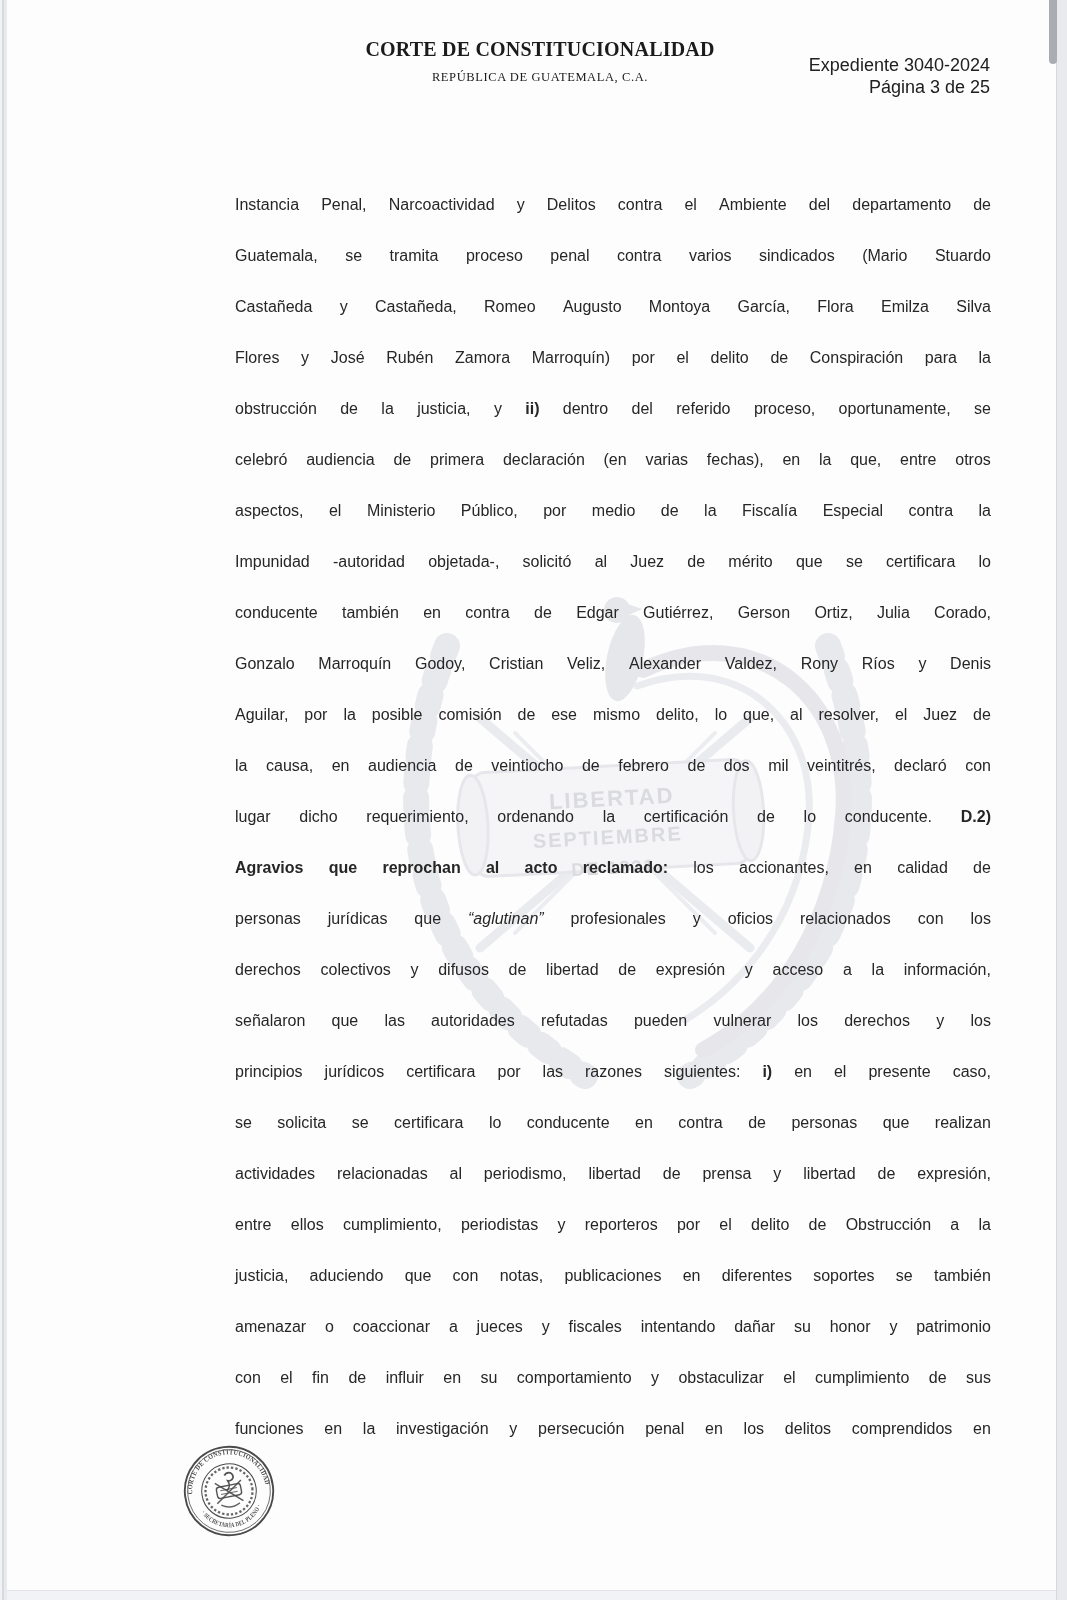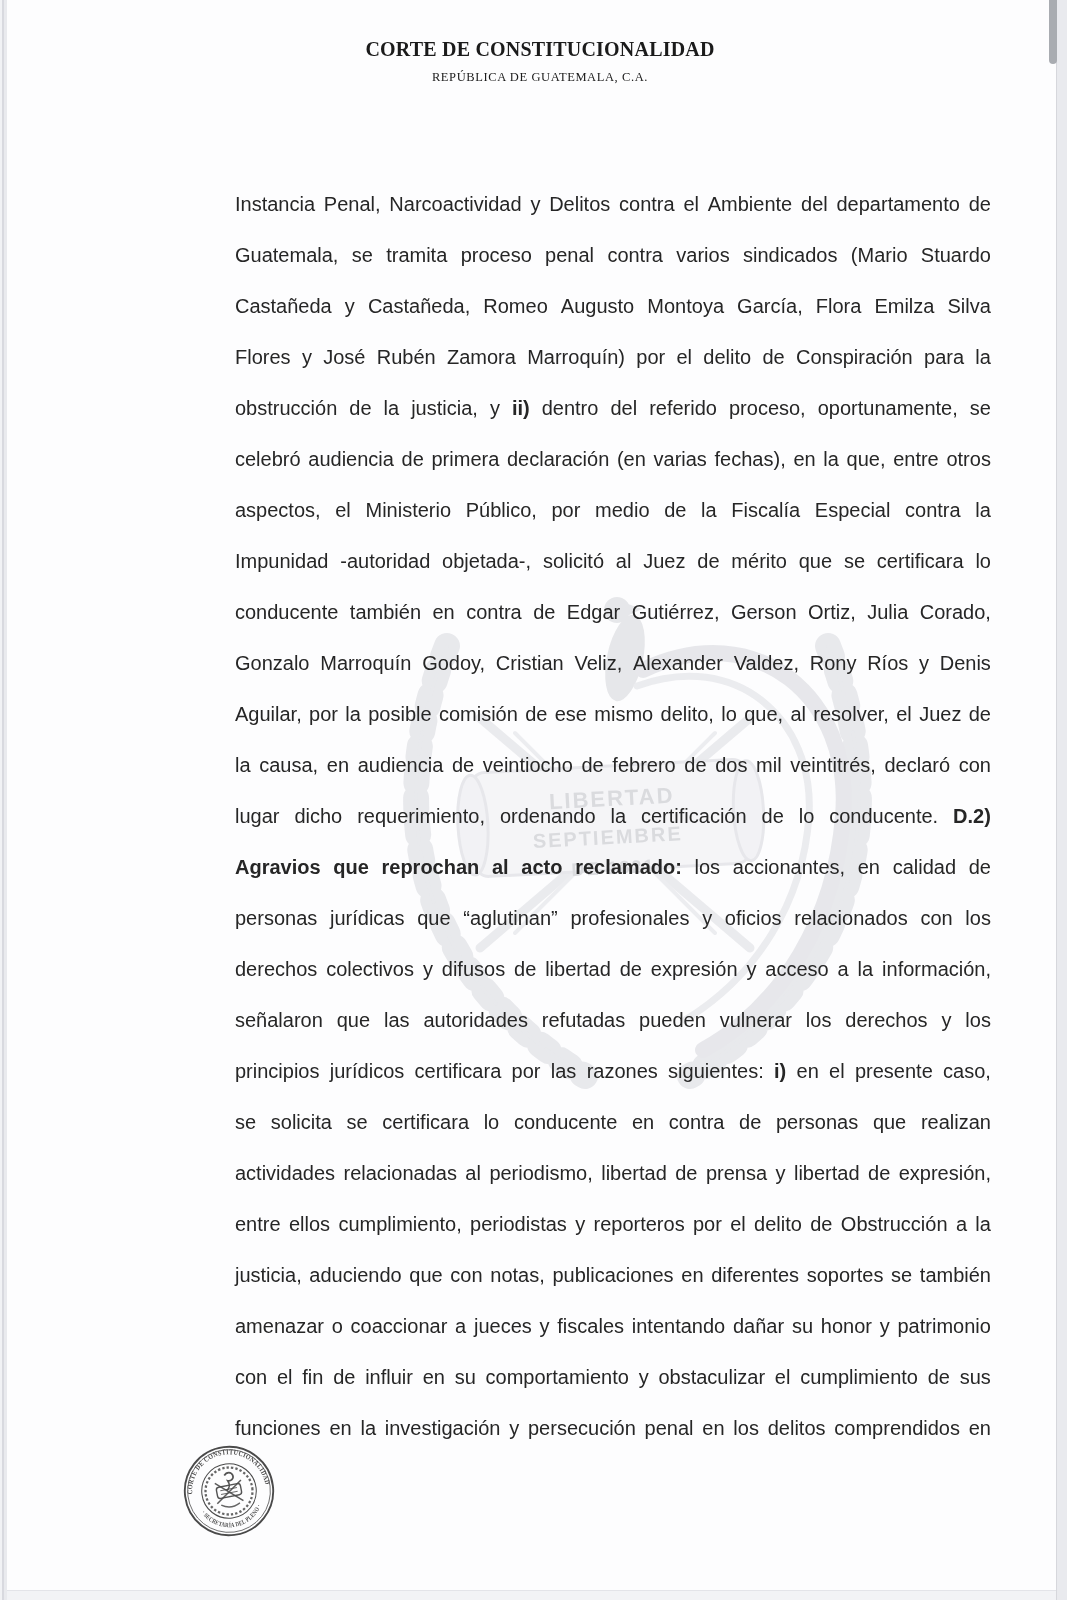--- a/index.html
+++ b/index.html
@@ -42,24 +42,24 @@
   .watermark {
     position:absolute; left:385px; top:558px; width:505px; height:595px;
     opacity:.62; z-index:1; pointer-events:none;
   }
   
   .doc-body {
     position:absolute; left:235px; top:179px; width:756px; z-index:2;
   }
   .bodyline {
     display:flex; justify-content:space-between; align-items:flex-end;
-    height:51px; line-height:51px; font-size:20px; white-space:nowrap;
+    height:51px; line-height:51px; font-size:16px; white-space:nowrap;
   }
   .bodyline span.b { font-weight:bold; }
-  .bodyline span.i { }
+  .bodyline span.i { font-style:italic; }
   
   .seal { position:absolute; left:182px; top:1444px; width:94px; height:94px;
           transform:rotate(-7deg); z-index:3; }
 </style>
 </head>
 <body>
 
 <div class="screen">
 
   <svg class="watermark" viewBox="0 0 505 595" xmlns="http://www.w3.org/2000/svg" aria-hidden="true">
@@ -92,20 +92,24 @@
         <text x="228" y="248" font-size="22">LIBERTAD</text>
         <text x="222" y="286" font-size="20">SEPTIEMBRE</text>
         <text x="226" y="316" font-size="18">DE 1821</text>
       </g>
     </g>
   </svg>
 
   <div class="court-block">
     <div class="court-title">CORTE DE CONSTITUCIONALIDAD</div>
     <div class="court-subtitle">REPÚBLICA DE GUATEMALA, C.A.</div>
+  </div>
+  <div class="case-block">
+    <div>Expediente 3040-2024</div>
+    <div>Página 3 de 25</div>
   </div>
 
   <div class="doc-body">
       <div class="bodyline">
         <span>Instancia</span>
         <span>Penal,</span>
         <span>Narcoactividad</span>
         <span>y</span>
         <span>Delitos</span>
         <span>contra</span>

